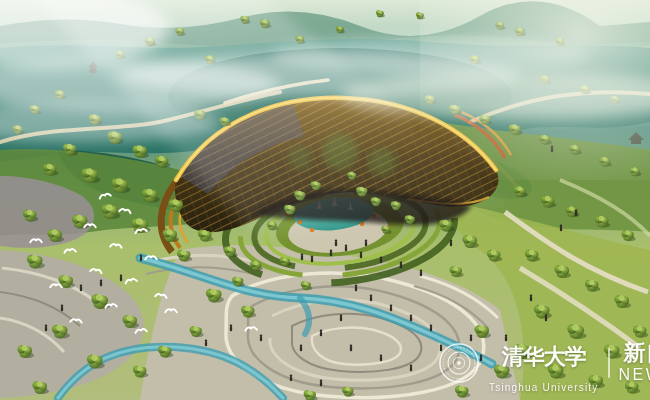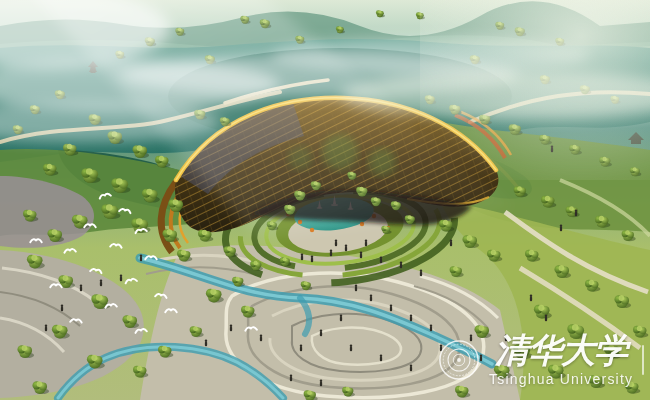--- a/index.html
+++ b/index.html
@@ -4,24 +4,24 @@
 <style>
   html,body{margin:0;padding:0;background:#222;}
   .stage{position:relative;width:650px;height:400px;overflow:hidden;
          font-family:"Liberation Sans",sans-serif;background:#9db9a0;}
   .stage svg.scene{position:absolute;left:0;top:0;}
   
   .watermark{position:absolute;left:438px;top:333px;display:flex;align-items:center;
              gap:9px;color:#fff;text-shadow:0 1px 3px rgba(0,0,0,.35);user-select:none;}
   .wm-seal{width:42px;height:42px;opacity:.8;flex:0 0 auto;}
   .wm-uni{display:flex;flex-direction:column;align-items:center;}
-  .wm-uni-cn{font-family:"DejaVu Serif","Liberation Serif",serif;font-size:34px;
-             font-weight:bold;font-style:italic;letter-spacing:-1px;line-height:1;
-             opacity:.95;white-space:nowrap;}
-  .wm-uni-en{font-size:14px;letter-spacing:1.2px;opacity:.88;margin-top:4px;white-space:nowrap;}
+  .wm-uni-cn{font-family:"DejaVu Serif","Liberation Serif",serif;font-size:22px;
+             font-weight:bold;letter-spacing:-1px;line-height:1;
+             opacity:.95;white-space:nowrap;margin-top:12px;}
+  .wm-uni-en{font-size:10px;letter-spacing:1.2px;opacity:.88;margin-top:15px;white-space:nowrap;}
   .wm-divider{width:2px;height:30px;background:#fff;opacity:.65;border-radius:1px;}
   .wm-news{display:flex;flex-direction:column;align-items:center;}
   .wm-news-cn{font-size:22px;font-weight:bold;letter-spacing:2px;line-height:1;opacity:.96;white-space:nowrap;}
   .wm-news-en{font-size:16px;letter-spacing:2.5px;opacity:.95;margin-top:2px;white-space:nowrap;}
 </style>
 </head>
 <body>
 
 <div class="stage">
 <svg class="scene" width="650" height="400" viewBox="0 0 650 400">

